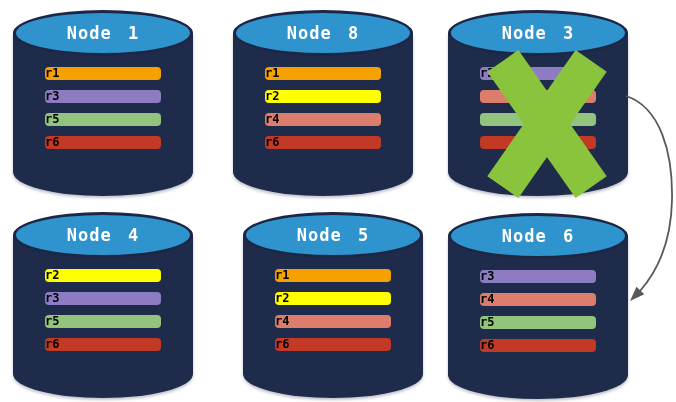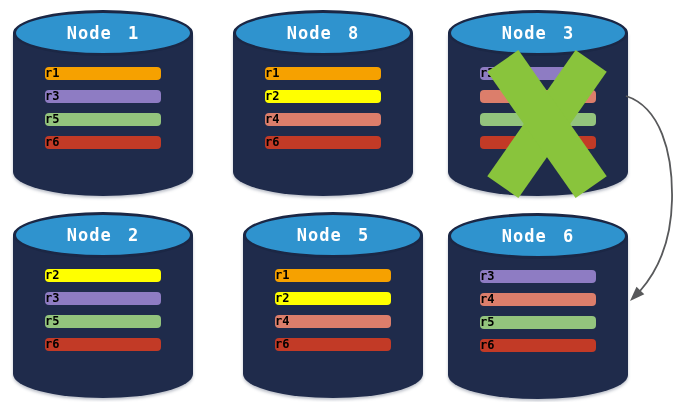--- a/index.html
+++ b/index.html
@@ -129,21 +129,21 @@
     </div>
     <div class="x-mark">
       <div class="x-stroke a"></div>
       <div class="x-stroke b"></div>
     </div>
   </div>
 
   <div class="node node-4">
     <div class="cyl-body"></div>
     <div class="cyl-lid">
-      <span class="node-label">Node 2</span>
+      <span class="node-label">Node 4</span>
     </div>
     <div class="bars">
       <div class="bar" style="background-color: rgb(255, 255, 0);">
           <span>r2</span>
         </div>
       <div class="bar" style="background-color: rgb(142, 124, 195);">
           <span>r3</span>
         </div>
       <div class="bar" style="background-color: rgb(147, 196, 125);">
           <span>r5</span>

